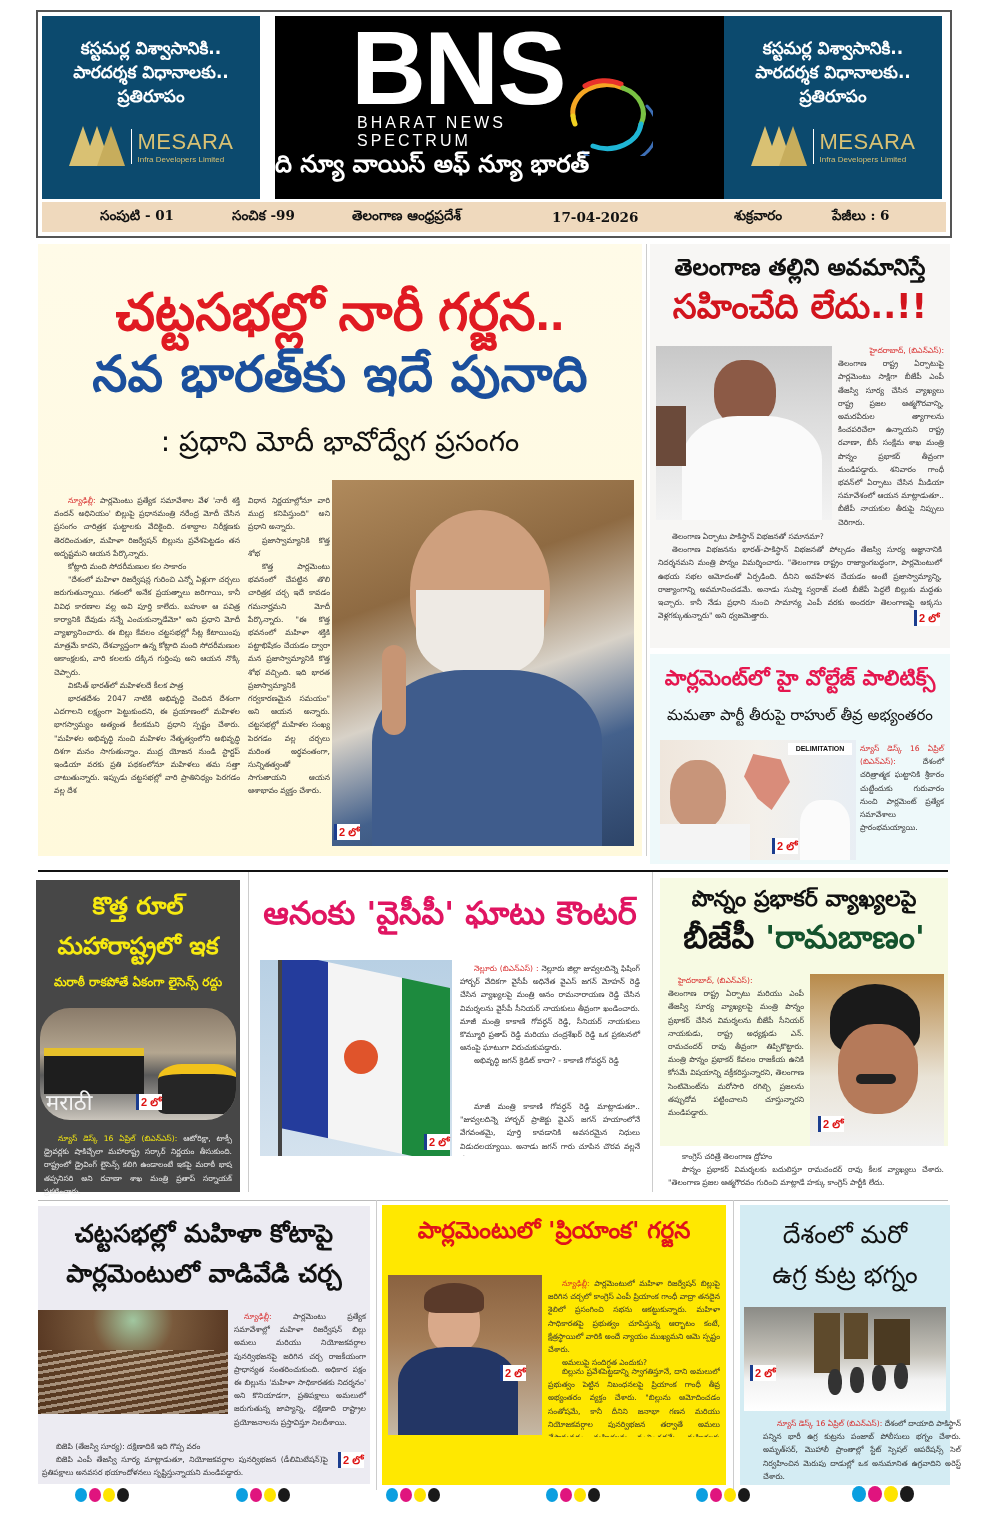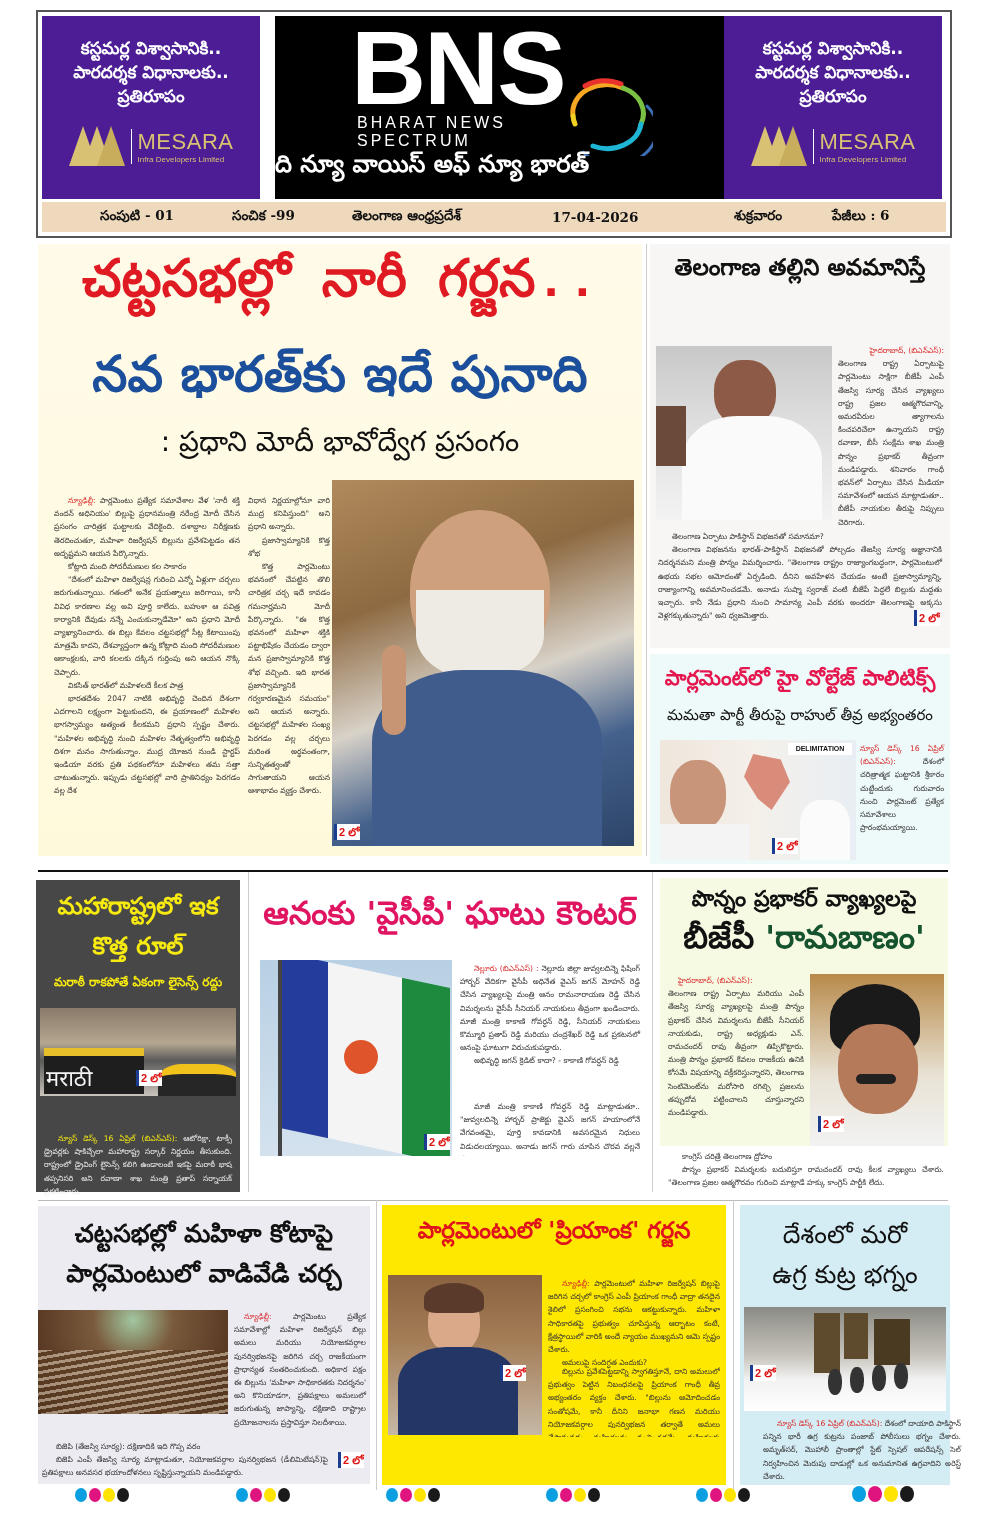--- a/index.html
+++ b/index.html
@@ -1,39 +1,39 @@
 <!DOCTYPE html>
 <html><head>
 <meta charset="utf-8">
 <style>
   * { box-sizing: border-box; margin: 0; padding: 0; }
   body { width: 987px; height: 1525px; background: #ffffff; font-family: "DejaVu Sans", sans-serif; position: relative; overflow: hidden; }
   .abs { position: absolute; }
 
   
   .masthead { left: 36px; top: 10px; width: 916px; height: 228px; border: 2px solid #555; background: #fff; }
-  .ad-box { top: 4px; width: 218px; height: 183px; background: #4c1d95; color: #fff; text-align: center; overflow: hidden; }
+  .ad-box { top: 4px; width: 218px; height: 183px; background: #0c4a6e; color: #fff; text-align: center; overflow: hidden; }
   .ad-box .ad-lines { font-family: "DejaVu Sans", sans-serif; font-weight: bold; font-size: 17px; line-height: 24px; margin-top: 20px; }
   .ad-box .ad-logo { display: flex; align-items: center; justify-content: center; margin-top: 18px; gap: 8px; }
   .mesara-mark { width: 54px; height: 40px; position: relative; }
   .mesara-mark span { position: absolute; bottom: 0; width: 0; height: 0; border-left: 14px solid transparent; border-right: 14px solid transparent; border-bottom: 40px solid #d9c173; }
   .mesara-text { border-left: 1px solid #fff; padding-left: 6px; text-align: left; }
   .mesara-text .name { font-family: "Liberation Sans", sans-serif; font-size: 22px; color: #d9c173; letter-spacing: 0.5px; }
   .mesara-text .sub { font-family: "Liberation Sans", sans-serif; font-size: 8px; color: #d9c173; }
   .logo-box { left: 237px; top: 4px; width: 488px; height: 183px; background: #000000; color: #fff; overflow: hidden; }
   .logo-big { position: absolute; left: 76px; top: -8px; font-family: "Liberation Sans", sans-serif; font-weight: bold; font-size: 104px; letter-spacing: -2px; line-height: 120px; }
   .logo-sub { position: absolute; left: 82px; top: 98px; font-family: "Liberation Sans", sans-serif; font-size: 16px; letter-spacing: 3px; line-height: 18px; }
   .logo-tag { position: absolute; left: 0; width: 100%; top: 134px; text-align: left; font-family: "DejaVu Sans", sans-serif; font-weight: bold; font-size: 24px; }
   .spectrum-ring { position: absolute; left: 288px; top: 60px; }
   .dateline { left: 4px; top: 190px; width: 904px; height: 30px; background: #efd9bd; display: flex; align-items: center; font-family: "DejaVu Serif", serif; font-weight: bold; font-size: 13.5px; color: #111; }
   .dateline span { position: absolute; }
 
   
   .lead { left: 38px; top: 244px; width: 604px; height: 612px; background: linear-gradient(180deg, #fffbe8 0%, #fff9dc 100%); }
-  .lead-h1 { position: absolute; left: 0; width: 100%; top: 7px; text-align: center; font-family: Liberation Mono, monospace; font-weight: bold; font-size: 52px; color: #e01a22; line-height: 64px; }
+  .lead-h1 { position: absolute; left: 0; width: 100%; top: 36px; text-align: center; font-family: Liberation Sans, sans-serif; font-weight: bold; font-size: 52px; color: #e01a22; line-height: 64px; }
   .lead-h2 { position: absolute; left: 0; width: 100%; top: 98px; text-align: center; font-family: "DejaVu Sans", sans-serif; font-weight: bold; font-size: 50px; color: #1b4f9c; line-height: 64px; }
   .lead-h3 { position: absolute; left: 0; width: 100%; top: 178px; text-align: center; font-family: "DejaVu Sans", sans-serif; font-size: 28px; color: #111; line-height: 40px; }
   .body-text { font-family: "DejaVu Sans", sans-serif; font-size: 7.6px; line-height: 13.2px; color: #333; text-align: justify; }
   .body-text .dl { color: #d82a2a; }
   .body-text p { text-indent: 14px; margin-bottom: 0; }
   .body-text .sh { text-indent: 14px; }
 
   .photo { overflow: hidden; }
   .badge2 { position: absolute; width: 26px; height: 16px; background: #fff; border-left: 3px solid #1b3d8f; font-family: "Liberation Sans", sans-serif; font-weight: bold; font-size: 11px; color: #d11; padding-left: 2px; line-height: 16px; }
 
@@ -170,20 +170,21 @@
     <div style="position:absolute; left:40px; top:190px; width:230px; height:180px; border-radius:40% 40% 0 0; background:#3f5c8c;"></div>
     <div style="position:absolute; left:50px; top:165px; width:24px; height:90px; border-radius:12px; background:#c79574;"></div>
     <div class="badge2" style="left:2px; bottom:6px;">2 లో</div>
   </div>
 </div>
 
 <div class="abs vrule" style="left:646px; top:244px; width:1px; height:612px;"></div>
 
 <div class="abs rt">
   <div class="rt-h1">తెలంగాణ తల్లిని అవమానిస్తే</div>
+  <div class="rt-h2">సహించేది లేదు..!!</div>
   <div class="abs photo" style="left:6px; top:102px; width:176px; height:174px; background: linear-gradient(180deg,#c8c8c8 0%, #dcdcdc 40%, #f3f3f3 100%);">
     <div style="position:absolute; left:58px; top:14px; width:62px; height:66px; border-radius:45%; background:#8c5a46;"></div>
     <div style="position:absolute; left:26px; top:70px; width:140px; height:110px; border-radius:40% 40% 0 0; background:#fafafa;"></div>
     <div style="position:absolute; left:0; top:60px; width:30px; height:60px; background:#6b4a3a;"></div>
   </div>
   <div class="abs body-text" style="left:188px; top:100px; width:106px;">
     <p style="text-align:right; text-indent:0"><span class="dl">హైదరాబాద్,   (బిఎన్ఎస్):</span></p>
     <p style="text-indent:0">తెలంగాణ రాష్ట్ర ఏర్పాటుపై పార్లమెంటు సాక్షిగా బీజేపీ ఎంపీ తేజస్వి సూర్య చేసిన వ్యాఖ్యలు రాష్ట్ర ప్రజల ఆత్మగౌరవాన్ని, అమరవీరుల త్యాగాలను కించపరిచేలా ఉన్నాయని రాష్ట్ర రవాణా, బీసీ సంక్షేమ శాఖ మంత్రి పొన్నం ప్రభాకర్ తీవ్రంగా మండిపడ్డారు. శనివారం గాంధీ భవన్‌లో ఏర్పాటు చేసిన మీడియా సమావేశంలో ఆయన మాట్లాడుతూ.. బీజేపీ నాయకుల తీరుపై నిప్పులు చెరిగారు.</p>
   </div>
   <div class="abs body-text" style="left:8px; top:286px; width:284px;">
@@ -208,25 +209,25 @@
     <p style="text-indent:0"><span class="dl">న్యూస్ డెస్క్ 16 ఏప్రిల్ (బిఎన్ఎస్):</span> <span>దేశంలో చరిత్రాత్మక ఘట్టానికి శ్రీకారం చుట్టేందుకు గురువారం నుంచి పార్లమెంట్ ప్రత్యేక సమావేశాలు ప్రారంభమయ్యాయి.</span></p>
   </div>
 </div>
 
 <div class="abs rule" style="left:38px; top:870px; width:910px; height:2px;"></div>
 <div class="abs vrule" style="left:248px; top:872px; width:1px; height:320px;"></div>
 <div class="abs vrule" style="left:652px; top:872px; width:1px; height:320px;"></div>
 
 <div class="abs mh">
   <div class="mh-h1">
+    <div>కొత్త రూల్</div>
     <div>మహారాష్ట్రలో ఇక</div>
-    <div>కొత్త రూల్</div>
   </div>
   <div class="mh-h2">మరాఠీ రాకపోతే ఏకంగా లైసెన్స్ రద్దు</div>
-  <div class="abs photo" style="left:4px; top:128px; width:196px; height:88px; background: linear-gradient(180deg,#8a7b6a 0%, #b4a690 40%, #5a5a5a 60%, #c9c4bb 100%);">
+  <div class="abs photo" style="left:4px; top:128px; width:196px; height:112px; background: linear-gradient(180deg,#8a7b6a 0%, #b4a690 40%, #5a5a5a 60%, #c9c4bb 100%); border-radius: 30px;">
     <div style="position:absolute; left:4px; top:40px; width:100px; height:46px; background:#1e1e1e; border-top:8px solid #e6c02a;"></div>
     <div style="position:absolute; left:118px; top:56px; width:80px; height:50px; border-radius:30% 30% 10% 10%; background:#262626; border-top:10px solid #f1c21b;"></div>
     <div style="position:absolute; left:6px; bottom:4px; font-family:'DejaVu Serif',serif; font-size:22px; color:#f4f4f4;">मराठी</div>
     <div class="badge2" style="left:96px; bottom:10px;">2 లో</div>
   </div>
   <div class="abs body-text" style="left:8px; top:252px; width:188px;">
     <p><span class="dl">న్యూస్ డెస్క్ 16 ఏప్రిల్ (బిఎన్ఎస్):</span> <span>ఆటోరిక్షా, టాక్సీ డ్రైవర్లకు షాకిచ్చేలా మహారాష్ట్ర సర్కార్ నిర్ణయం తీసుకుంది. రాష్ట్రంలో డ్రైవింగ్ లైసెన్స్ కలిగి ఉండాలంటే ఇకపై మరాఠీ భాష తప్పనిసరి అని రవాణా శాఖ మంత్రి ప్రతాప్ సర్నాయక్ ప్రకటించారు.</span></p>
   </div>
 </div>
 

